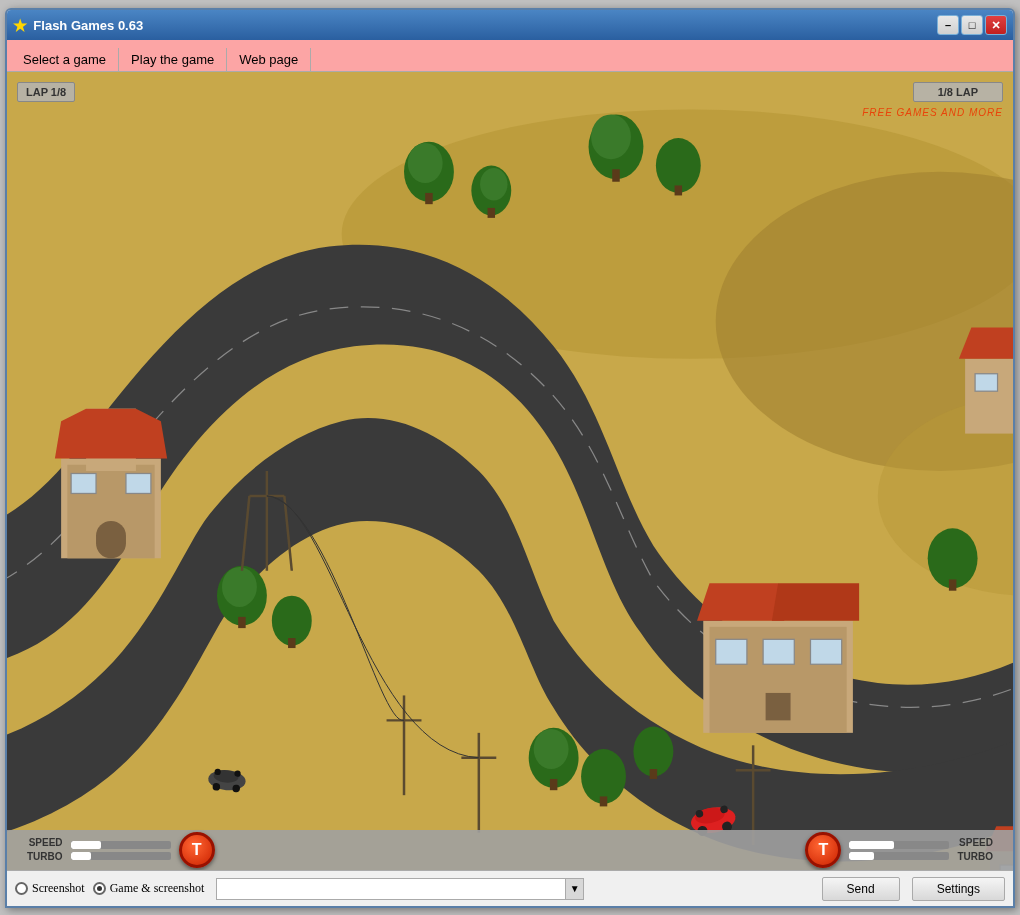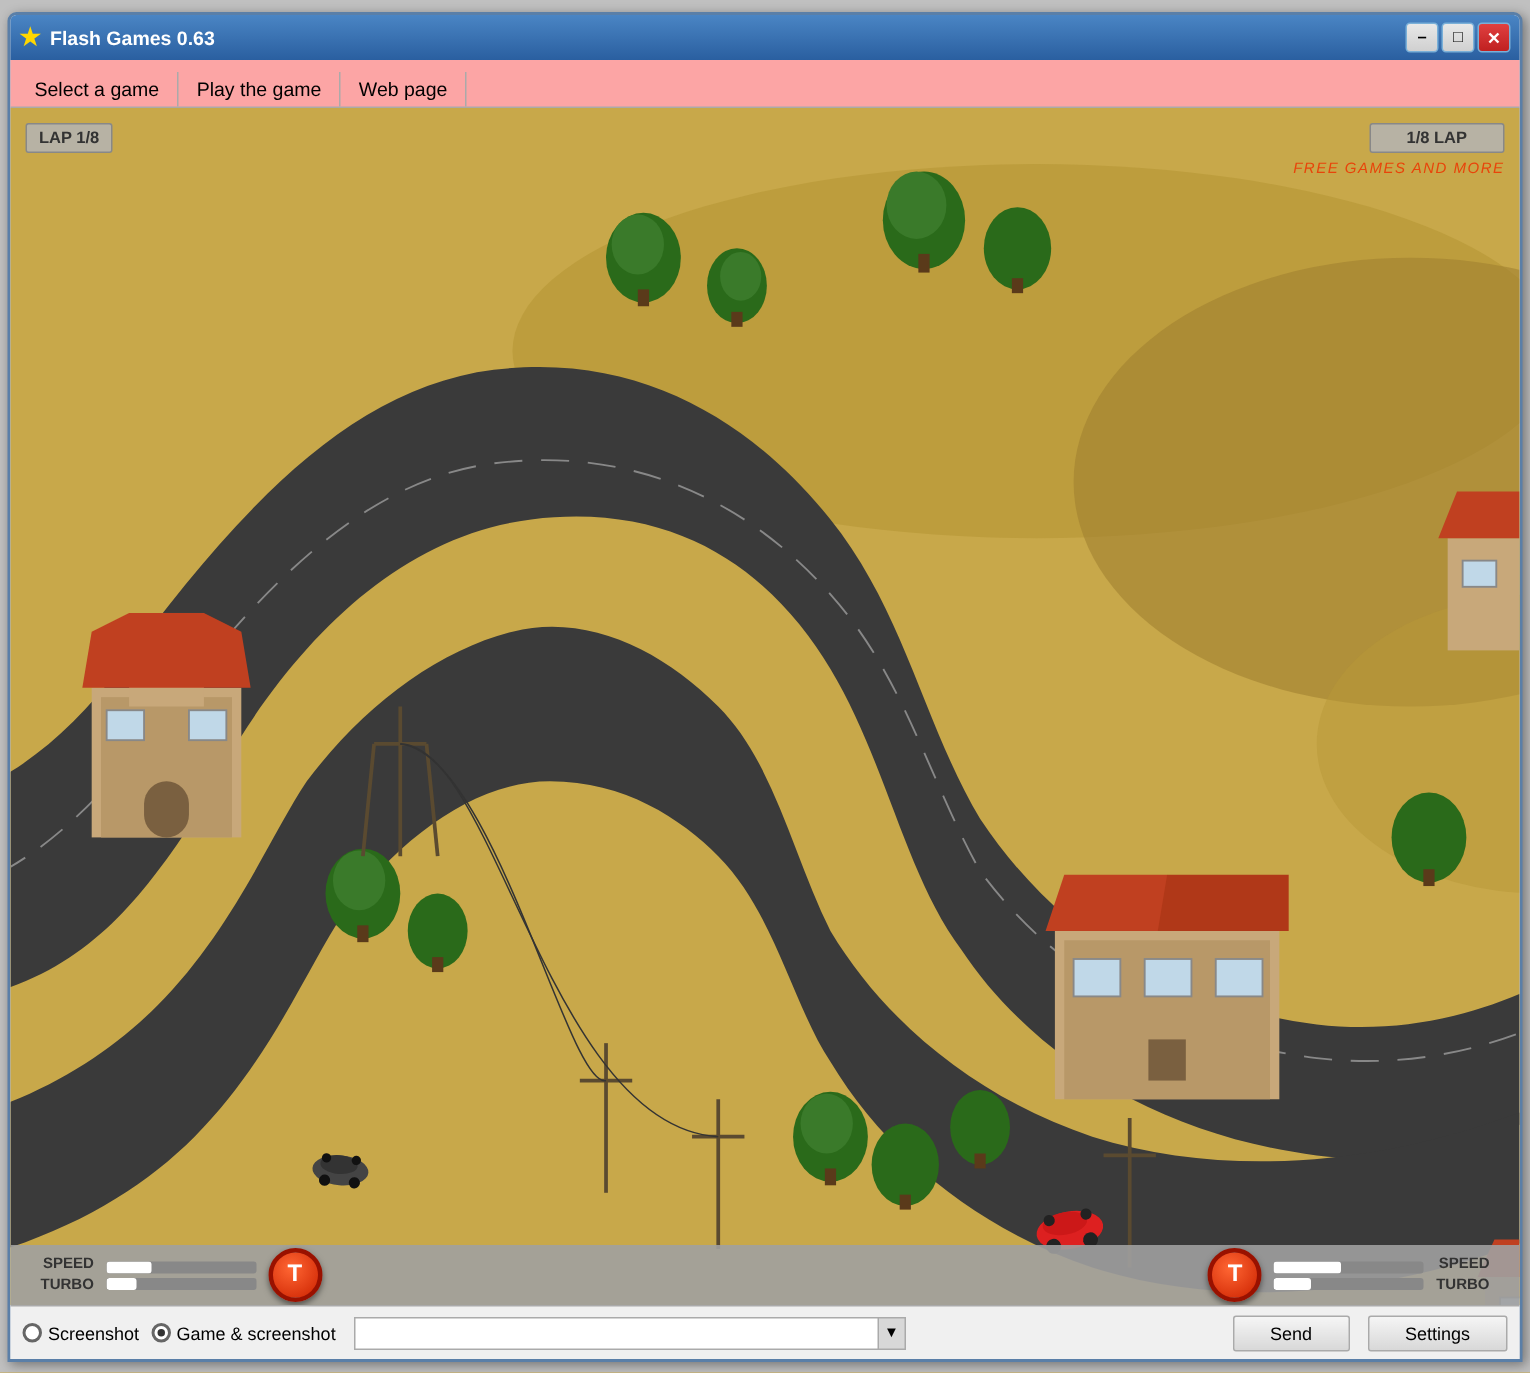--- a/index.html
+++ b/index.html
@@ -225,20 +225,21 @@
       align-items: center;
       padding: 0 8px;
       gap: 12px;
       flex-shrink: 0;
     }
 
     .radio-group {
       display: flex;
       align-items: center;
       gap: 8px;
+      font-family: Liberation Serif, serif;
     }
 
     .radio-option {
       display: flex;
       align-items: center;
       gap: 4px;
       cursor: pointer;
       font-size: 12px;
     }
 

